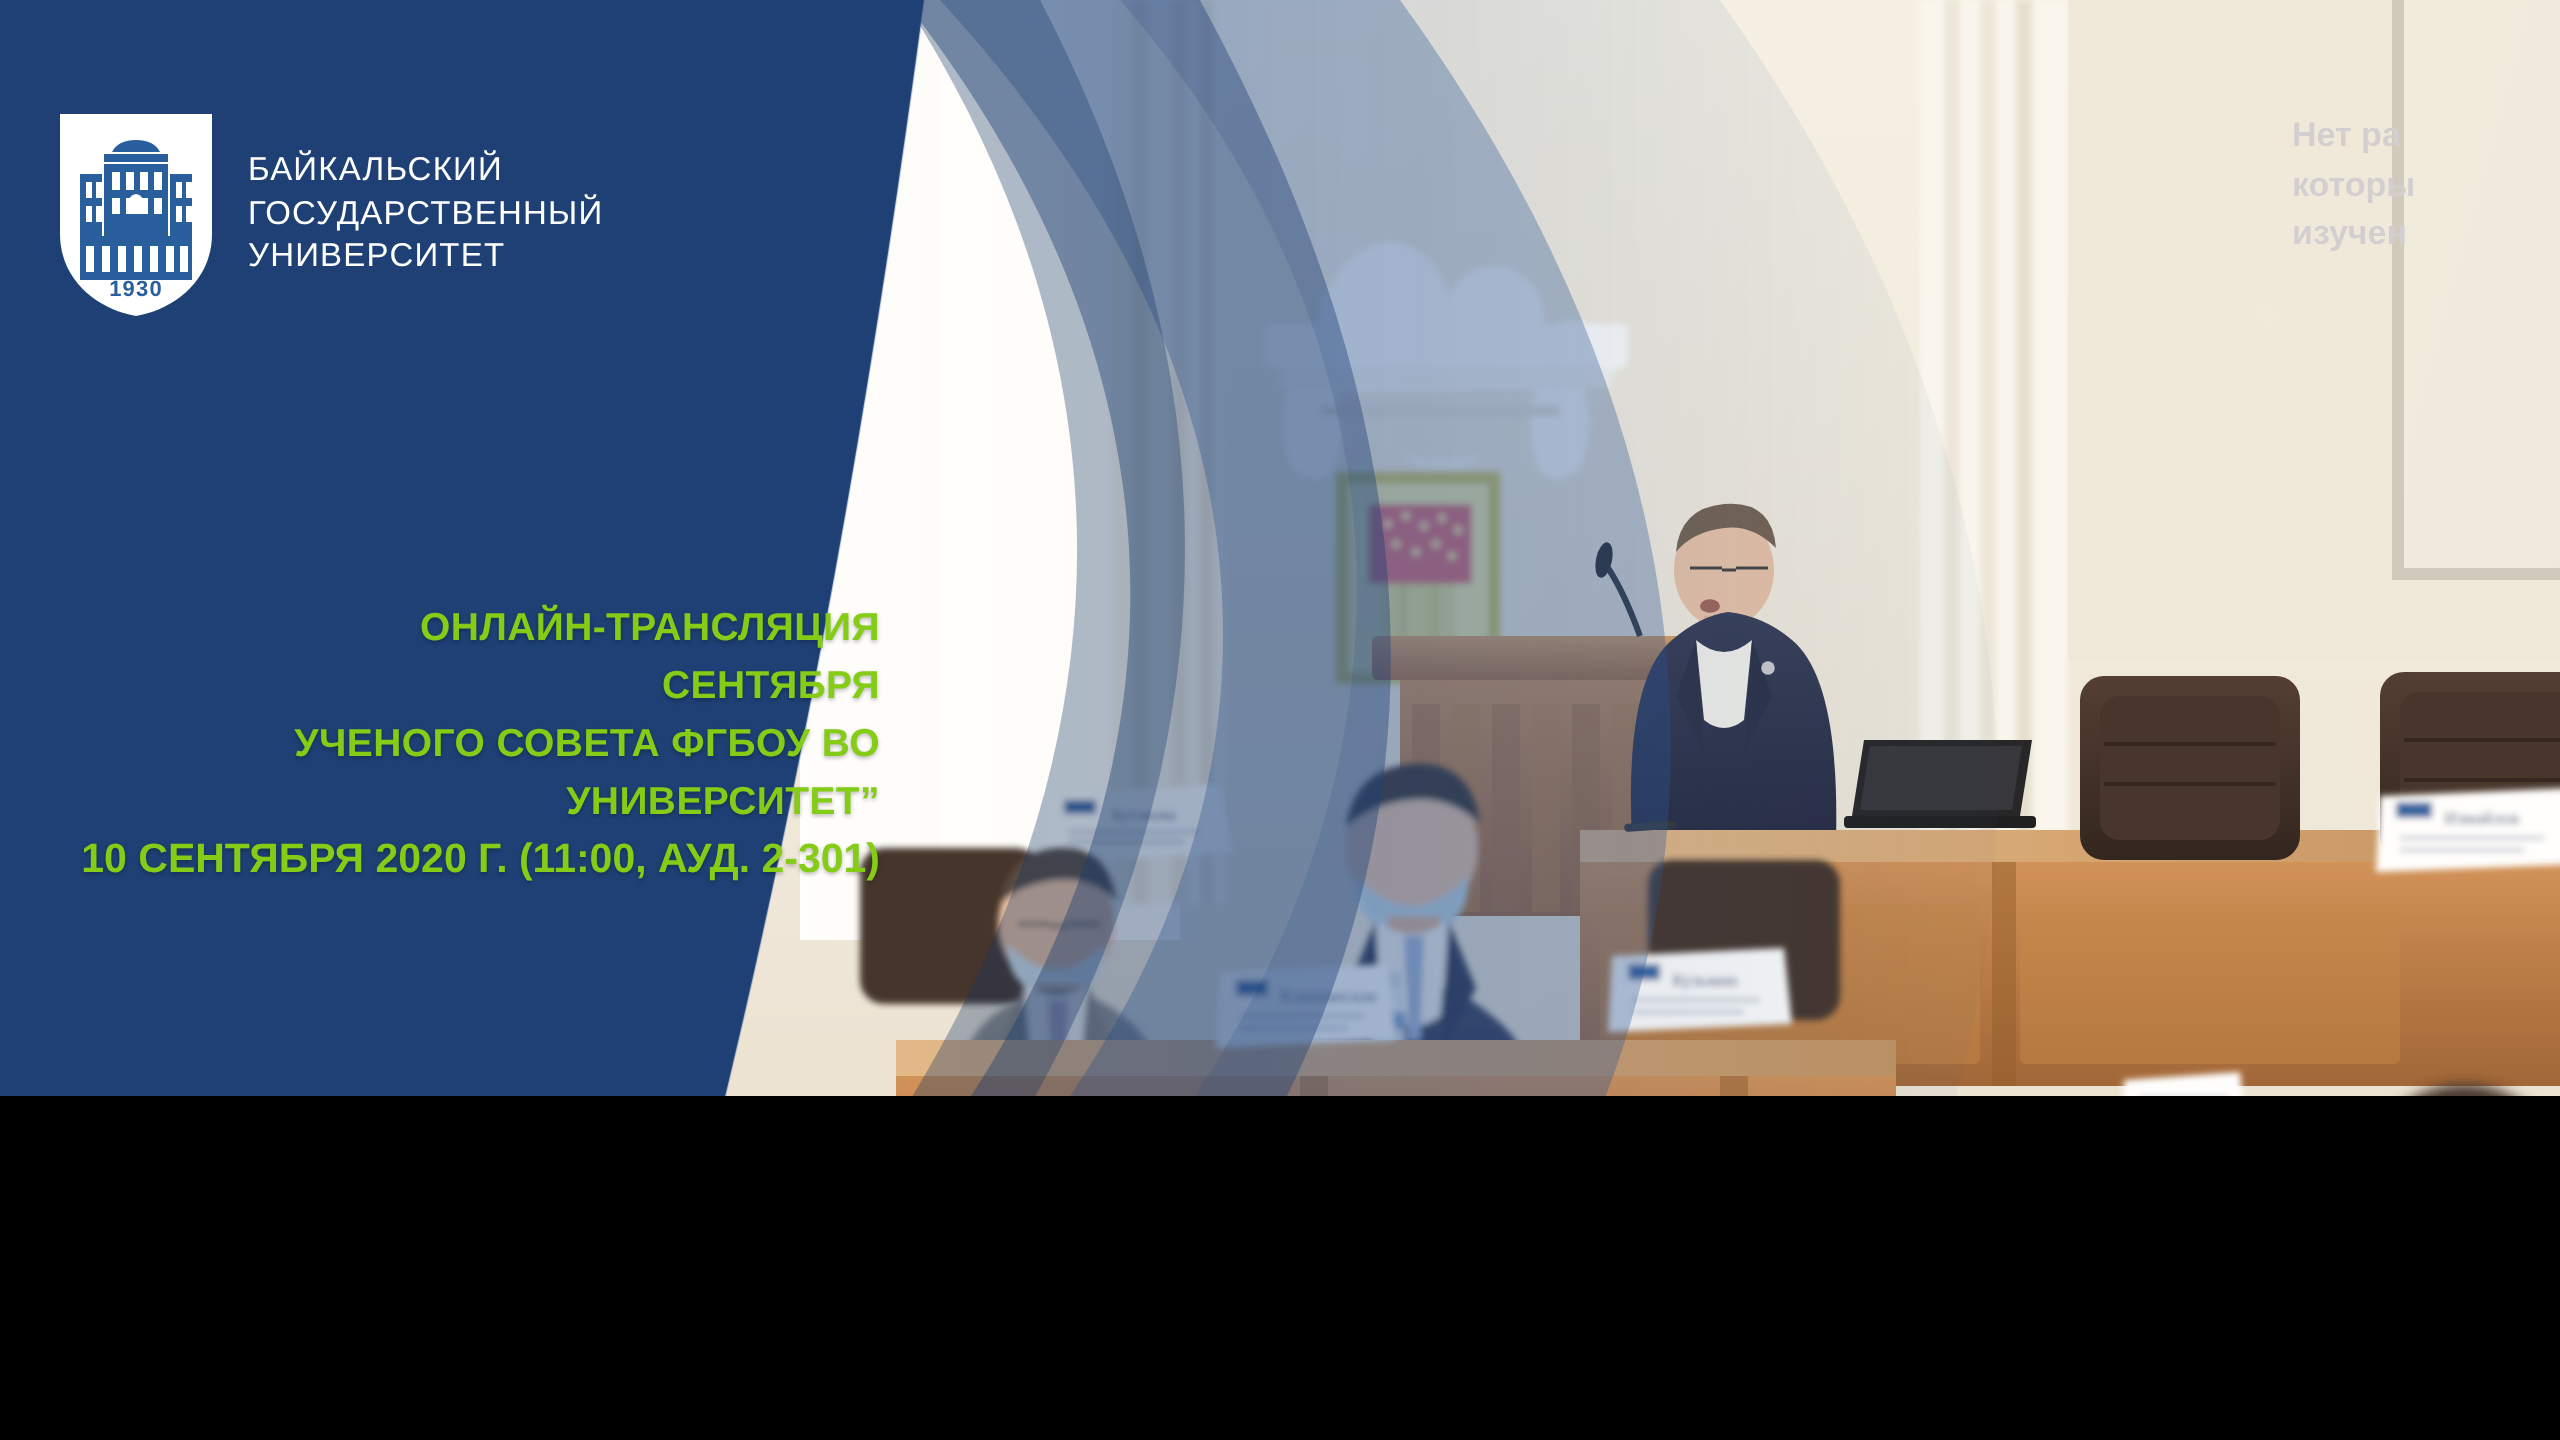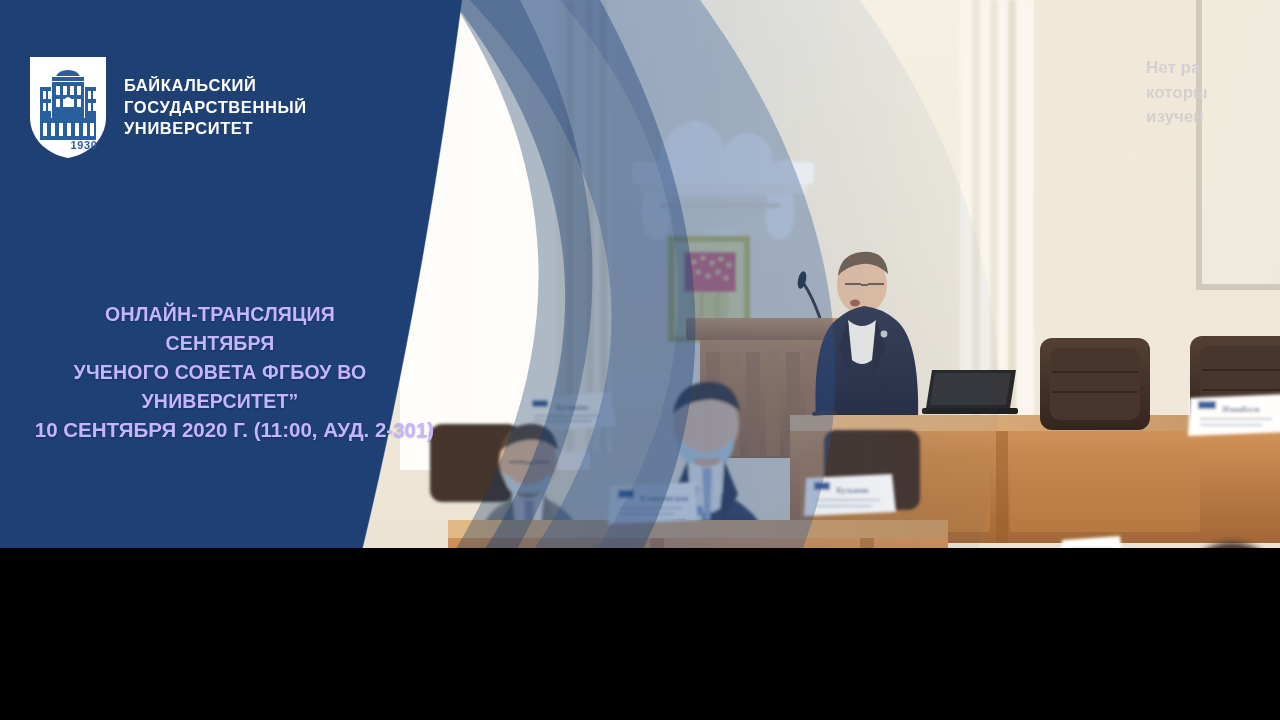--- a/index.html
+++ b/index.html
@@ -23,30 +23,30 @@
   .logo-block{
     position:absolute;left:28px;top:55px;
     display:flex;align-items:center;gap:16px;
   }
   .shield{position:relative;width:80px;height:105px;}
   .logo-words{
     color:#ffffff;
     font-size:16.5px;
     line-height:1.32;
     letter-spacing:.6px;
-    font-weight:700;
+    font-weight:400;
     white-space:pre-line;
   }
 
   .title-block{
     position:absolute;
     left:0px;top:300px;
     width:440px;
-    text-align:center;
-    color:#c4b5fd;
+    text-align:right;
+    color:#84cc16;
     font-weight:bold;
     font-size:19.5px;
     line-height:1.48;
     letter-spacing:.2px;
     text-shadow:0 1px 2px rgba(0,0,0,.28);
   }
   .title-block .ln{display:block;}
   .title-block .ln.date{font-size:20.5px;letter-spacing:0px;padding-left:29px;}
 </style>
 </head>
@@ -440,21 +440,21 @@
           <rect x="23" y="68" width="4" height="13"></rect>
           <rect x="31" y="68" width="4" height="13"></rect>
           <rect x="39" y="68" width="4" height="13"></rect>
           <rect x="47" y="68" width="4" height="13"></rect>
           <rect x="55" y="68" width="4" height="13"></rect>
           <rect x="62" y="68" width="4" height="13"></rect>
         </g>
 
         <path d="M36 45 q4 -6 8 0 v7 h-8 z" fill="#ffffff"></path>
       </svg>
-      <div style="position:absolute;left:16px;bottom:9px;width:80px;text-align:center;
+      <div style="position:absolute;left:0;bottom:9px;width:80px;text-align:center;
                   font-size:11px;font-weight:bold;color:#2a5f9e;letter-spacing:.6px;">1930</div>
     </div>
     <div class="logo-words">БАЙКАЛЬСКИЙ
 ГОСУДАРСТВЕННЫЙ
 УНИВЕРСИТЕТ</div>
   </div>
 
   <div class="title-block">
     <span class="ln">ОНЛАЙН-ТРАНСЛЯЦИЯ</span>
     <span class="ln">СЕНТЯБРЯ</span>

